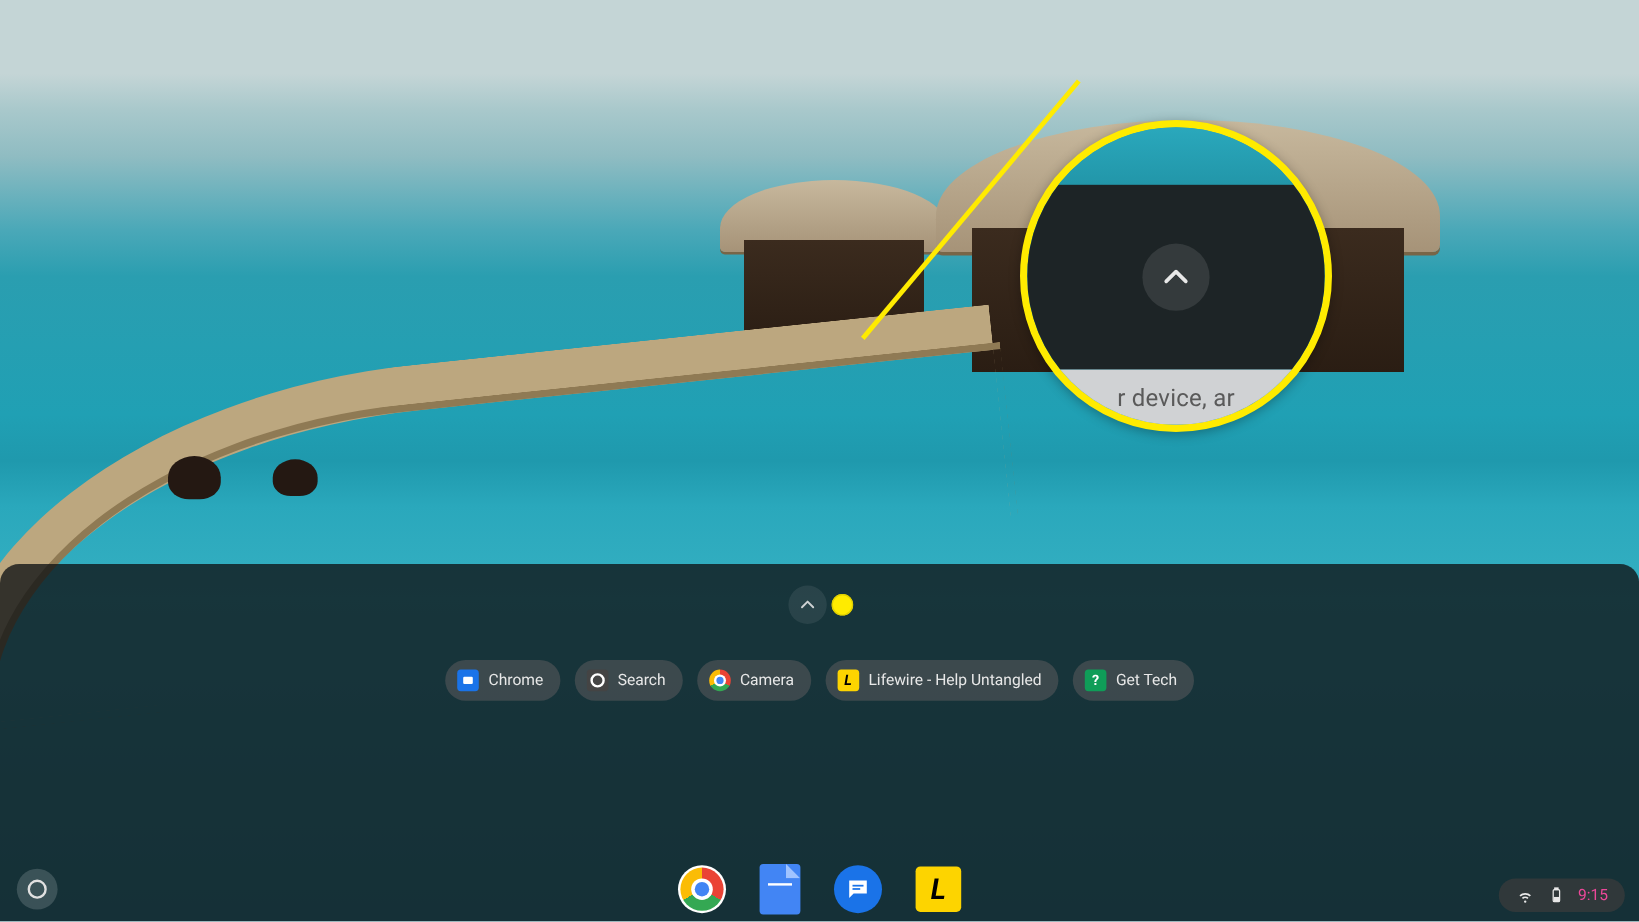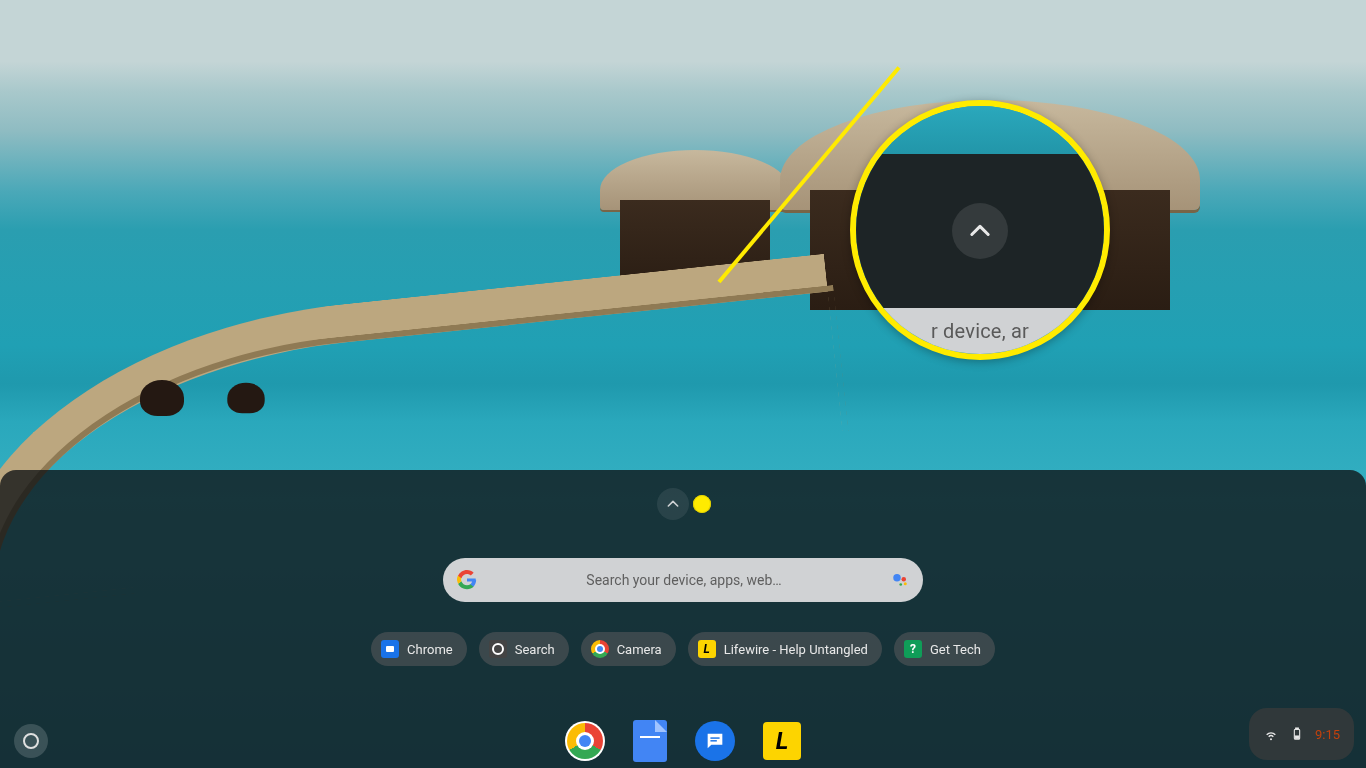--- a/index.html
+++ b/index.html
@@ -137,24 +137,24 @@
 .launcher-btn {
   position: absolute; left: 14px; bottom: 10px;
   width: 34px; height: 34px; border-radius: 50%;
   background: rgba(255,255,255,0.16);
   display:flex; align-items:center; justify-content:center;
   cursor: pointer;
 }
 .launcher-btn::after { content:""; width:12px; height:12px; border-radius:50%; border:2px solid #e0e0e0; }
 
 .tray {
-  position: absolute; right: 12px; bottom: 8px; height: 52px;
+  position: absolute; right: 12px; bottom: 8px; height: 28px;
   background: rgba(60,60,60,0.7); border-radius: 18px;
   display: flex; align-items: center; gap: 10px; padding: 0 14px;
-  color: #c2410c; font-size: 13px; cursor: pointer;
+  color: #ec4899; font-size: 13px; cursor: pointer;
 }
 .tray svg { width: 16px; height: 16px; }
 
 
 .callout-line {
   position: absolute; left: 719px; top: 280px; width: 280px; height: 4px;
   background: #ffeb00; transform: rotate(-50deg); transform-origin: left center;
   z-index: 5;
 }
 .callout {
@@ -213,35 +213,20 @@
 </div>
 
 <div class="launcher">
   <div class="expand-handle">
     <svg viewBox="0 0 24 24" fill="none" stroke="#cfd2d4" stroke-width="2.4" stroke-linecap="round" stroke-linejoin="round">
         <polyline points="5 15 12 8 19 15"></polyline>
       </svg>
     <span class="yellow-dot"></span>
   </div>
 
-  <div class="search">
-    <svg class="g-logo" viewBox="0 0 48 48">
-      <path fill="#4285F4" d="M45.1 24.5c0-1.6-.1-2.8-.4-4H24v7.3h12c-.2 2-1.6 5-5 7l7.7 6c4.6-4.2 7.3-10.3 7.3-17.3z"></path>
-      <path fill="#34A853" d="M24 46c6.5 0 11.9-2.1 15.8-5.8l-7.7-6c-2.1 1.4-4.8 2.3-8.1 2.3-6.2 0-11.5-4.1-13.4-9.7l-7.9 6.1C6.6 40.6 14.6 46 24 46z"></path>
-      <path fill="#FBBC05" d="M10.6 26.8c-.5-1.4-.8-2.9-.8-4.5s.3-3.1.8-4.5l-7.9-6.1C1 15.3 0 19.5 0 22.3s1 7 2.7 10.6l7.9-6.1z"></path>
-      <path fill="#EA4335" d="M24 9.5c3.5 0 6.6 1.2 9.1 3.6l6.8-6.8C35.9 2.4 30.5 0 24 0 14.6 0 6.6 5.4 2.7 13.7l7.9 6.1C12.5 13.6 17.8 9.5 24 9.5z"></path>
-    </svg>
-    <div class="search-text">Search your device, apps, web…</div>
-    <svg class="assistant-icon" viewBox="0 0 24 24">
-      <circle cx="8" cy="9" r="5" fill="#4285F4"></circle>
-        <circle cx="17" cy="11" r="3" fill="#EA4335"></circle>
-      <circle cx="19" cy="17" r="2" fill="#FBBC05"></circle>
-        <circle cx="13" cy="18" r="1.8" fill="#34A853"></circle>
-    </svg>
-  </div>
 
   <div class="chips">
     <div class="chip">
       <span class="chip-icon ci-files"></span>
       <span>Chrome</span>
     </div>
     <div class="chip">
       <span class="chip-icon ci-camera"></span>
       <span>Search</span>
     </div>

